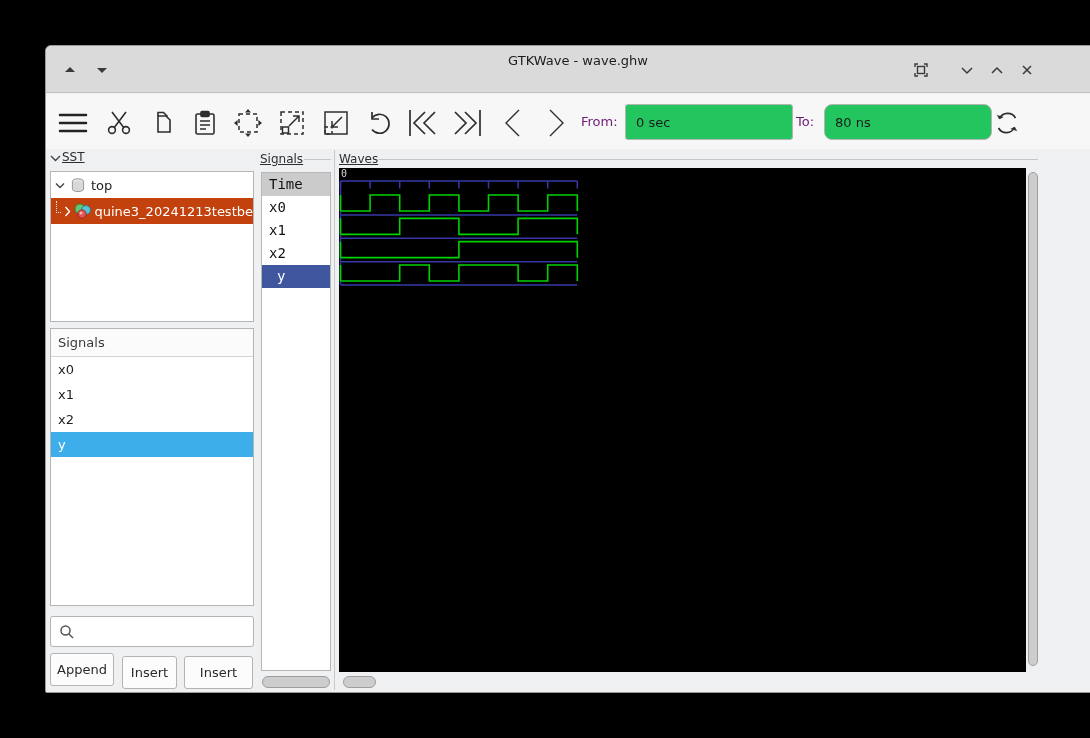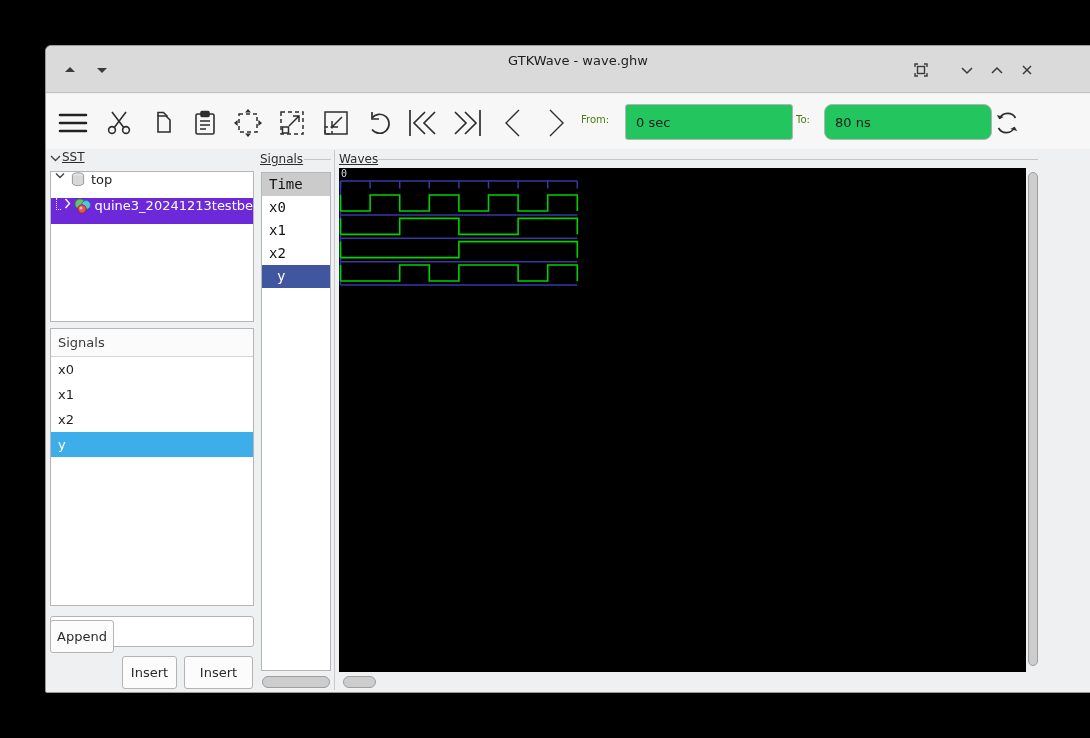--- a/index.html
+++ b/index.html
@@ -11,30 +11,30 @@
   .titlebar{position:absolute;left:0;top:0;width:100%;height:47px;background:#dadada;
     border-bottom:1px solid #c2c2c2;border-radius:6px 6px 0 0;}
   .tb-center{position:absolute;left:0;right:0;top:6px;text-align:center;}
   .tb-title{font-size:13px;color:#1c1c1c;line-height:17px;}
   .tb-sub{font-size:11px;color:#8e8e8e;line-height:15px;}
   .tb-btn{position:absolute;top:12px;width:24px;height:24px;display:flex;align-items:center;justify-content:center;cursor:default;}
   .tb-btn svg{display:block;}
   
   .toolbar{position:absolute;left:0;top:48px;width:100%;height:55px;background:#f7f7f8;}
   .ticon{position:absolute;top:12px;width:34px;height:34px;display:flex;align-items:center;justify-content:center;}
-  .tlabel{position:absolute;top:20px;font-size:10px;color:#4d7c0f;}
+  .tlabel{position:absolute;top:20px;font-size:13px;color:#701a75;}
   .tinput{position:absolute;top:10px;height:36px;background:#22c55e;border:1px solid #b4b4b4;border-radius:3px;
     font-size:13px;color:#1c1c1c;padding:0 10px;font-family:inherit;margin-left:6px;}
   
   .frame-label{position:absolute;font-size:12px;color:#2d2d2d;text-decoration:underline;}
   .frame-line{position:absolute;height:1px;background:#c6c6c6;}
   .box{position:absolute;background:#fff;border:1px solid #b6b6b6;}
   
-  .tree-row{position:relative;height:26px;display:flex;font-size:13px;color:#1f1f1f;overflow:hidden;white-space:nowrap;}
-  .tree-row.sel{background:#6d28d9;color:#fff;}
+  .tree-row{position:relative;height:26px;display:flex;align-items:center;font-size:13px;color:#1f1f1f;overflow:hidden;white-space:nowrap;}
+  .tree-row.sel{background:#c2410c;color:#fff;}
   .chev{display:inline-flex;width:12px;justify-content:center;margin:0 3px;}
   .tree-icon{display:inline-flex;width:18px;justify-content:center;margin-right:4px;}
   .dotline{width:12px;height:12px;border-left:1px dotted #dff0fa;border-bottom:1px dotted #dff0fa;margin:0 0 8px 5px;}
   
   .lpanel-header{height:28px;line-height:28px;padding-left:7px;font-size:13px;color:#3a3a3a;background:#fbfbfb;border-bottom:1px solid #d4d4d4;}
   .lrow{height:25px;line-height:25px;padding-left:7px;font-size:13px;color:#1f1f1f;}
   .lrow.sel{background:#3daee9;color:#fff;}
   .search{position:absolute;background:#fff;border:1px solid #b4b4b4;border-radius:3px;display:flex;align-items:center;padding-left:8px;}
   .btn{position:absolute;height:33px;background:#fcfcfc;border:1px solid #b4b4b4;border-radius:3px;
     font-size:13px;color:#2b2b2b;display:flex;align-items:center;justify-content:center;font-family:inherit;}
@@ -231,21 +231,21 @@
   </div>
 
   <div class="search" style="left:4px;top:570px;width:204px;height:31px">
     <svg width="15" height="15" fill="none" stroke="#555" stroke-width="1.5">
       <circle cx="6.5" cy="6.5" r="4.5"></circle>
         <path d="M10 10 L14 14"></path>
     </svg>
     <input style="border: none; outline: none; flex: 1 1 0%; height: 100%; font-size: 13px; background: transparent; font-family: inherit;" value="">
   </div>
 
-  <button class="btn" style="left:4px;top:574px;width:64px">Append</button>
+  <button class="btn" style="left:4px;top:607px;width:64px">Append</button>
   <button class="btn" style="left:76px;top:610px;width:55px">Insert</button>
   <button class="btn" style="left:138px;top:610px;width:69px">Insert</button>
 
   <span class="frame-label" style="left:214px;top:106px">Signals</span>
   <div class="frame-line" style="left:258px;top:113px;width:27px"></div>
 
   <div class="box mono" style="left:215px;top:126px;width:70px;height:499px">
     <div class="mrow time">Time</div>
     <div class="mrow">x0</div>
     <div class="mrow">x1</div>

